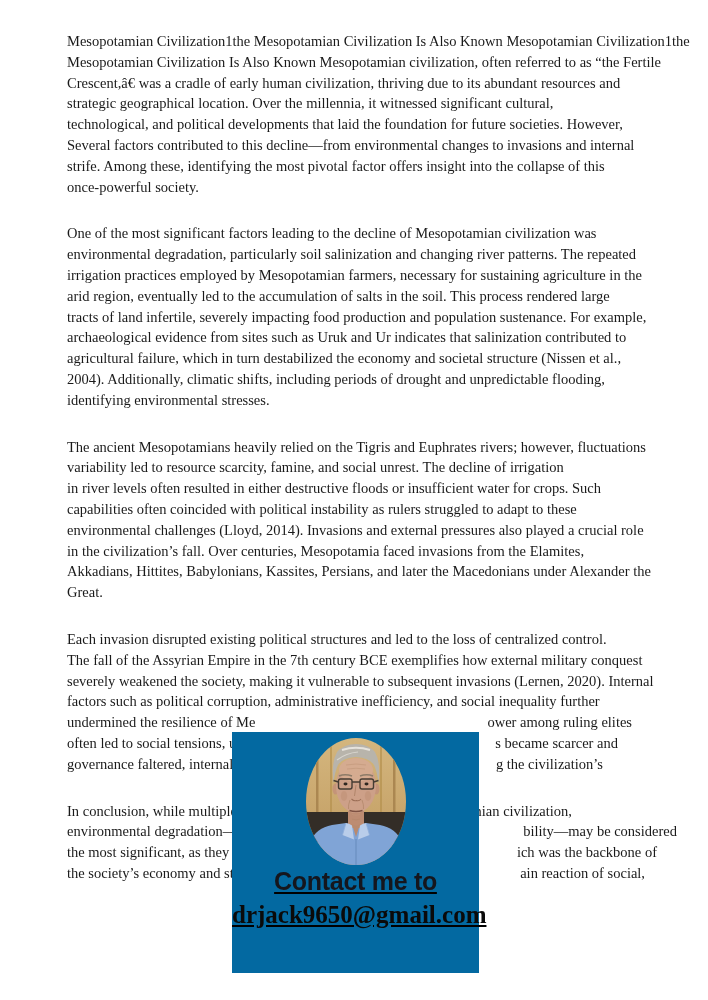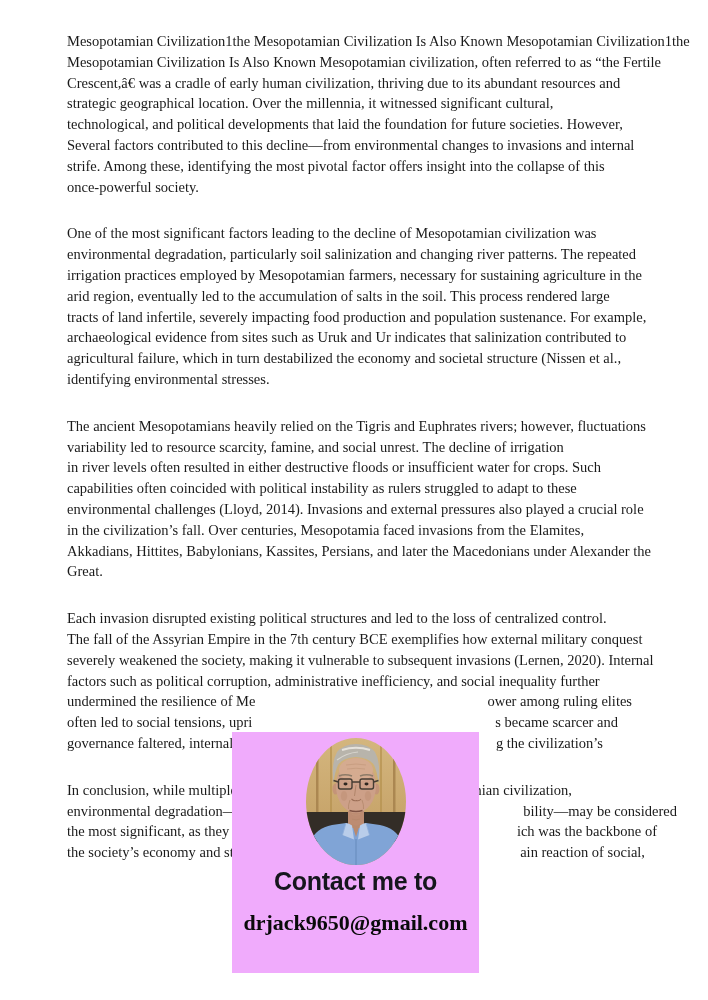--- a/index.html
+++ b/index.html
@@ -13,33 +13,33 @@
     position:absolute; left:48px; top:31px; width:612px;
     font-size:14.5px; line-height:20.8px; color:#1a1a1a;margin-left:19px;
   }
   .para { margin:0 0 26px 0; }
   .line { white-space:nowrap; height:20.8px; }
   .line.split { display:flex; justify-content:space-between; white-space:nowrap; }
   .line.split span { white-space:nowrap; }
 
   .overlay {
     position:absolute; left:232px; top:732px; width:247px; height:241px;
-    background:#f0abfc; z-index:5; text-align:center;
+    background:#0369a1; z-index:5; text-align:center;text-decoration:underline;
   }
   .photo { display:block; width:100px; height:127px; margin:6px auto 0; }
   .ov-title {
     margin-top:1px;
     font-family:"Liberation Sans", sans-serif;
     font-weight:700; font-size:25px; line-height:30px;
     color:#15161d; letter-spacing:-0.3px;
   }
   .ov-email {
-    margin-top:14px;
+    margin-top:6px;
     font-family:"Liberation Serif", serif;
-    font-weight:700; font-size:22px; line-height:26px;
+    font-weight:700; font-size:25px; line-height:26px;
     color:#0a0a0a;
   }
 </style>
 </head>
 <body>
 
 <div class="page">
   <div class="doc">
 
     <div class="para">
@@ -54,20 +54,21 @@
     </div>
 
     <div class="para">
       <div class="line">One of the most significant factors leading to the decline of Mesopotamian civilization was</div>
       <div class="line">environmental degradation, particularly soil salinization and changing river patterns. The repeated</div>
       <div class="line">irrigation practices employed by Mesopotamian farmers, necessary for sustaining agriculture in the</div>
       <div class="line">arid region, eventually led to the accumulation of salts in the soil. This process rendered large</div>
       <div class="line">tracts of land infertile, severely impacting food production and population sustenance. For example,</div>
       <div class="line">archaeological evidence from sites such as Uruk and Ur indicates that salinization contributed to</div>
       <div class="line">agricultural failure, which in turn destabilized the economy and societal structure (Nissen et al.,</div>
+      <div class="line">2004). Additionally, climatic shifts, including periods of drought and unpredictable flooding,</div>
       <div class="line">identifying environmental stresses.</div>
     </div>
 
     <div class="para">
       <div class="line">The ancient Mesopotamians heavily relied on the Tigris and Euphrates rivers; however, fluctuations</div>
       <div class="line">variability led to resource scarcity, famine, and social unrest. The decline of irrigation</div>
       <div class="line">in river levels often resulted in either destructive floods or insufficient water for crops. Such</div>
       <div class="line">capabilities often coincided with political instability as rulers struggled to adapt to these</div>
       <div class="line">environmental challenges (Lloyd, 2014). Invasions and external pressures also played a crucial role</div>
       <div class="line">in the civilization’s fall. Over centuries, Mesopotamia faced invasions from the Elamites,</div>

